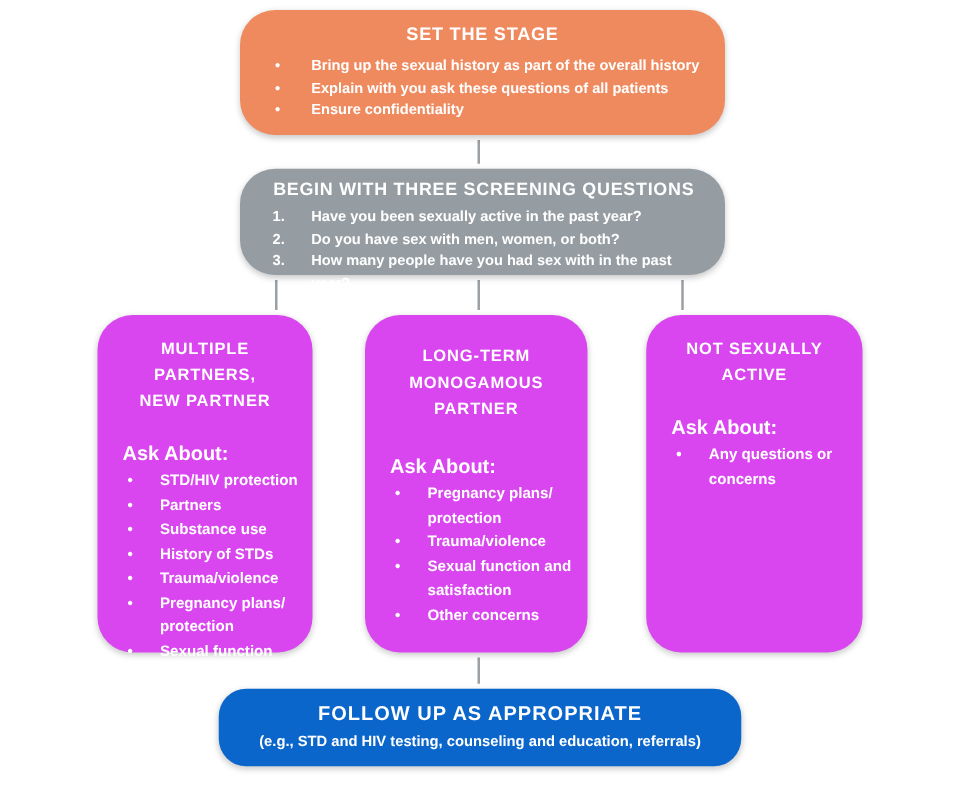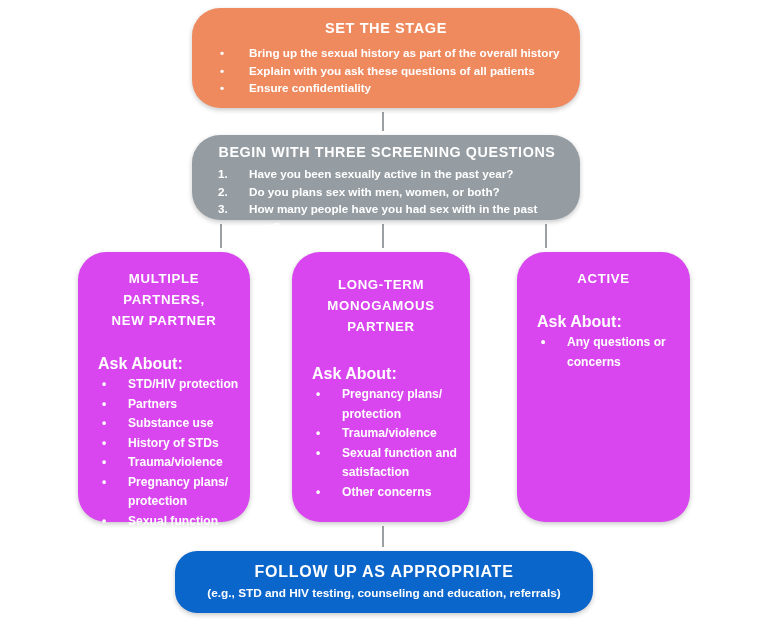--- a/index.html
+++ b/index.html
@@ -199,21 +199,21 @@
 
   <div class="card" id="card-screening">
     <div class="card-title">BEGIN WITH THREE SCREENING QUESTIONS</div>
     <ol>
       <li>
         <span class="num">1.</span>
         <span>Have you been sexually active in the past year?</span>
       </li>
       <li>
         <span class="num">2.</span>
-        <span>Do you plans sex with men, women, or both?</span>
+        <span>Do you have sex with men, women, or both?</span>
       </li>
       <li>
         <span class="num">3.</span>
         <span>How many people have you had sex with in the past year?</span>
       </li>
     </ol>
   </div>
 
   <div class="card card-branch" id="card-multiple-partners">
     <div class="card-title">
@@ -279,20 +279,21 @@
       </li>
       <li>
         <span class="bullet">•</span>
         <span>Other concerns</span>
       </li>
     </ul>
   </div>
 
   <div class="card card-branch" id="card-not-active">
     <div class="card-title">
+      <div>NOT SEXUALLY</div>
       <div>ACTIVE</div>
     </div>
     <div class="ask-label">Ask About:</div>
     <ul>
       <li>
         <span class="bullet">•</span>
       </li>
       <li>
         <span class="bullet">•</span>
         <span>Any questions or concerns</span>

